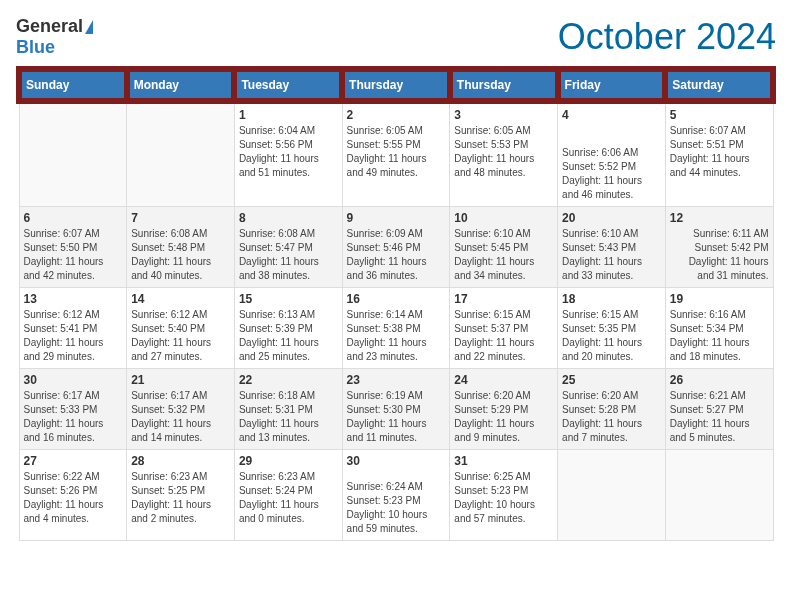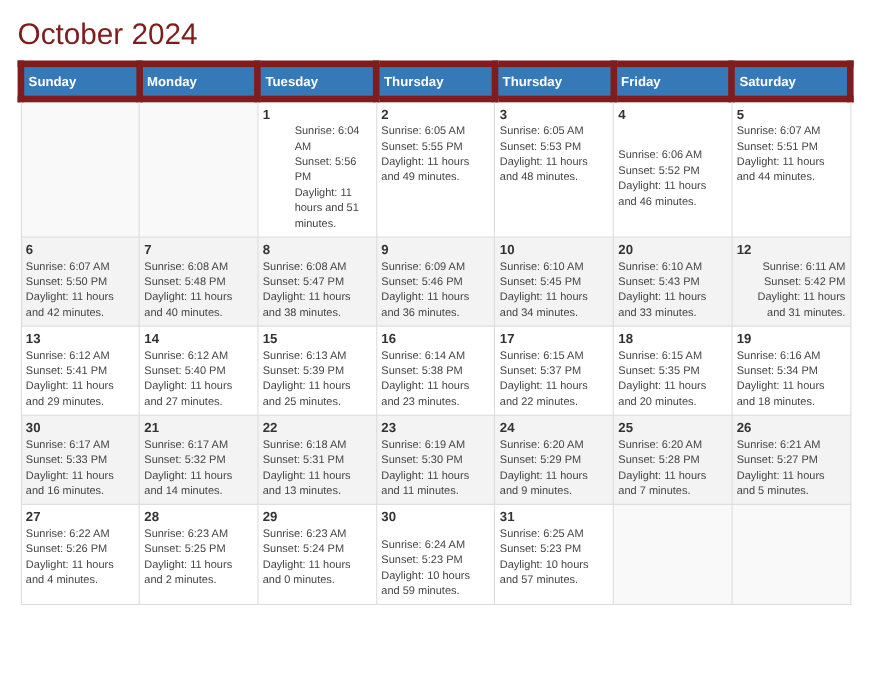--- a/index.html
+++ b/index.html
@@ -41,23 +41,23 @@
       vertical-align: middle;
     }
     .logo-row {
       display: flex;
       align-items: center;
     }
     .title-section {
       text-align: right;
     }
     .month-title {
-      font-size: 27px;
+      font-size: 36px;
       font-weight: normal;
-      color: #7f1d1d;
+      color: #0369a1;
     }
     .subtitle {
       font-size: 15px;
       color: #555;
     }
     .calendar {
       width: 100%;
       border-collapse: collapse;
       font-size: 11px;
     }
@@ -94,20 +94,27 @@
       line-height: 1.4;
     }
     .row-shade td {
       background: #f3f3f3;
     }
   </style>
 </head>
 <body>
 
 <div class="header">
+  <div class="logo">
+    <div class="logo-row">
+      <span class="logo-general">General</span>
+      <span class="logo-icon"></span>
+    </div>
+    <span class="logo-blue">Blue</span>
+  </div>
   <div class="title-section">
     <div class="month-title">October 2024</div>
   </div>
 </div>
 
 <table class="calendar">
   <thead>
     <tr>
     <th>Sunday</th>
         <th>Monday</th>
@@ -117,21 +124,21 @@
         <th>Friday</th>
         <th>Saturday</th>
       </tr>
   </thead>
   <tbody id="calendar-body">
   <tr>
         <td class="empty"></td>
         <td class="empty"></td>
         <td>
           <div class="day-number">1</div>
-          <div class="day-info" style="white-space: pre-line; margin-left: 29px;">Sunrise: 6:04 AM
+          <div class="day-info" style="white-space: pre-line;">Sunrise: 6:04 AM
 Sunset: 5:56 PM
 Daylight: 11 hours and 51 minutes.</div>
         </td>
         <td>
           <div class="day-number">2</div>
           <div class="day-info" style="white-space: pre-line;">Sunrise: 6:05 AM
 Sunset: 5:55 PM
 Daylight: 11 hours and 49 minutes.</div>
         </td>
         <td>

